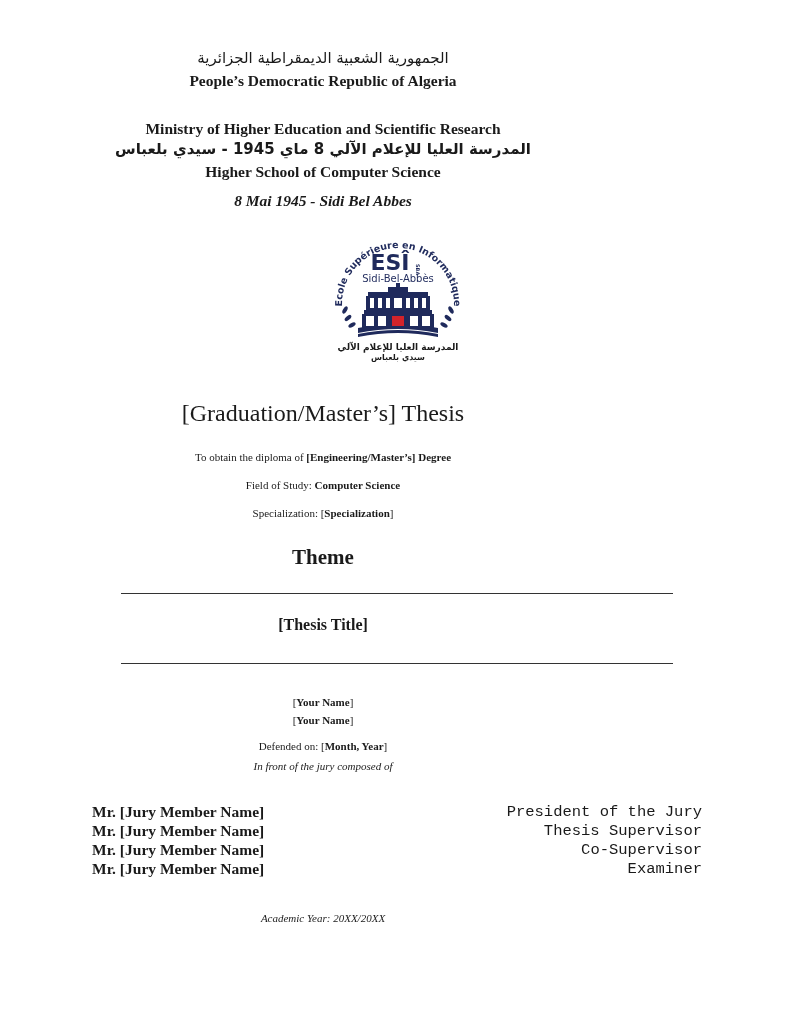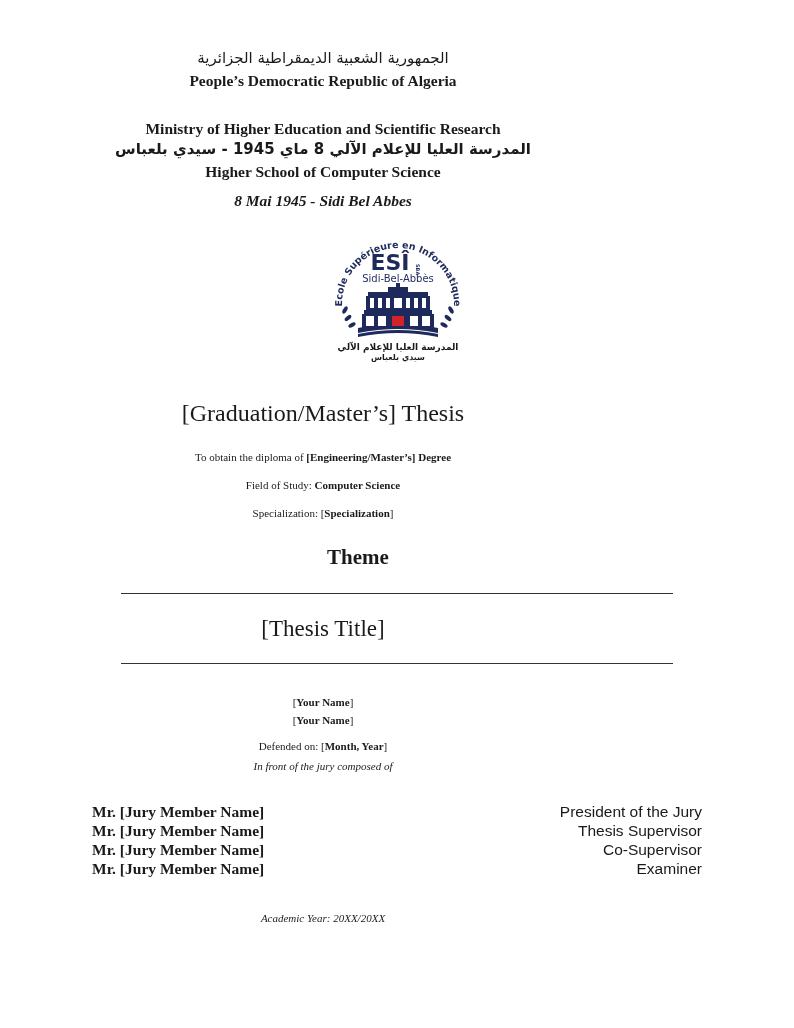--- a/index.html
+++ b/index.html
@@ -11,24 +11,24 @@
   .page { position: absolute; left: 0; top: 0; width: 794px; height: 1028px; }
   .center { position: absolute; left: 0; width: 646px; text-align: center; white-space: nowrap; }
   .ar { font-family: "DejaVu Sans", sans-serif; font-size: 15px; direction: rtl; unicode-bidi: plaintext; }
   .ar-bold { font-weight: bold; }
   .hdr { font-family: "Liberation Serif", serif; font-weight: bold; font-size: 15.5px; }
   .title { font-family: "Liberation Serif", serif; font-size: 24px; }
   .sub { font-family: "Liberation Serif", serif; font-size: 11px; }
   .b { font-weight: bold; }
   .theme { font-family: "Liberation Serif", serif; font-weight: bold; font-size: 21px; }
   .rule { position: absolute; left: 121px; width: 552px; height: 1px; background: #333; }
-  .thesis-title { font-family: "Liberation Serif", serif; font-size: 23px; }
+  .thesis-title { font-family: "Liberation Serif", serif; font-size: 16px; font-weight: bold; }
   .it { font-style: italic; }
   .jury-left { position: absolute; left: 92px; font-family: "Liberation Serif", serif; font-size: 15.5px; font-weight: bold; white-space: nowrap; }
-  .jury-right { position: absolute; right: 92px; text-align: right; font-family: Liberation Sans, sans-serif; font-size: 15.5px; white-space: nowrap; }
+  .jury-right { position: absolute; right: 92px; text-align: right; font-family: Liberation Mono, monospace; font-size: 15.5px; white-space: nowrap; }
   .logo { position: absolute; left: 328px; top: 226px; width: 140px; height: 140px; }
 </style>
 </head>
 <body>
 
 <div class="page">
 
   <div class="center ar" style="top:49px;">الجمهورية الشعبية الديمقراطية الجزائرية</div>
   <div class="center hdr" style="top:72px;">People’s Democratic Republic of Algeria</div>
   <div class="center hdr" style="top:120px;">Ministry of Higher Education and Scientific Research</div>
@@ -92,21 +92,21 @@
   <div class="center sub" style="top:451px;">
     <span>To obtain the diploma of </span><span class="b">[Engineering/Master’s] Degree</span>
   </div>
   <div class="center sub" style="top:479px;">
     <span>Field of Study: </span><span class="b">Computer Science</span>
   </div>
   <div class="center sub" style="top:507px;">
     <span>Specialization: [</span><span class="b">Specialization</span><span>]</span>
   </div>
 
-  <div class="center theme" style="top:545px;padding-left:35px;">Theme</div>
+  <div class="center theme" style="top:545px;">Theme</div>
   <div class="rule" style="top:593px;"></div>
   <div class="center thesis-title" style="top:616px;">[Thesis Title]</div>
   <div class="rule" style="top:663px;"></div>
 
   <div class="center sub" style="top:696px;">[<span class="b">Your Name</span>]</div>
   <div class="center sub" style="top:714px;">[<span class="b">Your Name</span>]</div>
 
   <div class="center sub" style="top:740px;">
     <span>Defended on: [</span><span class="b">Month, Year</span><span>]</span>
   </div>

